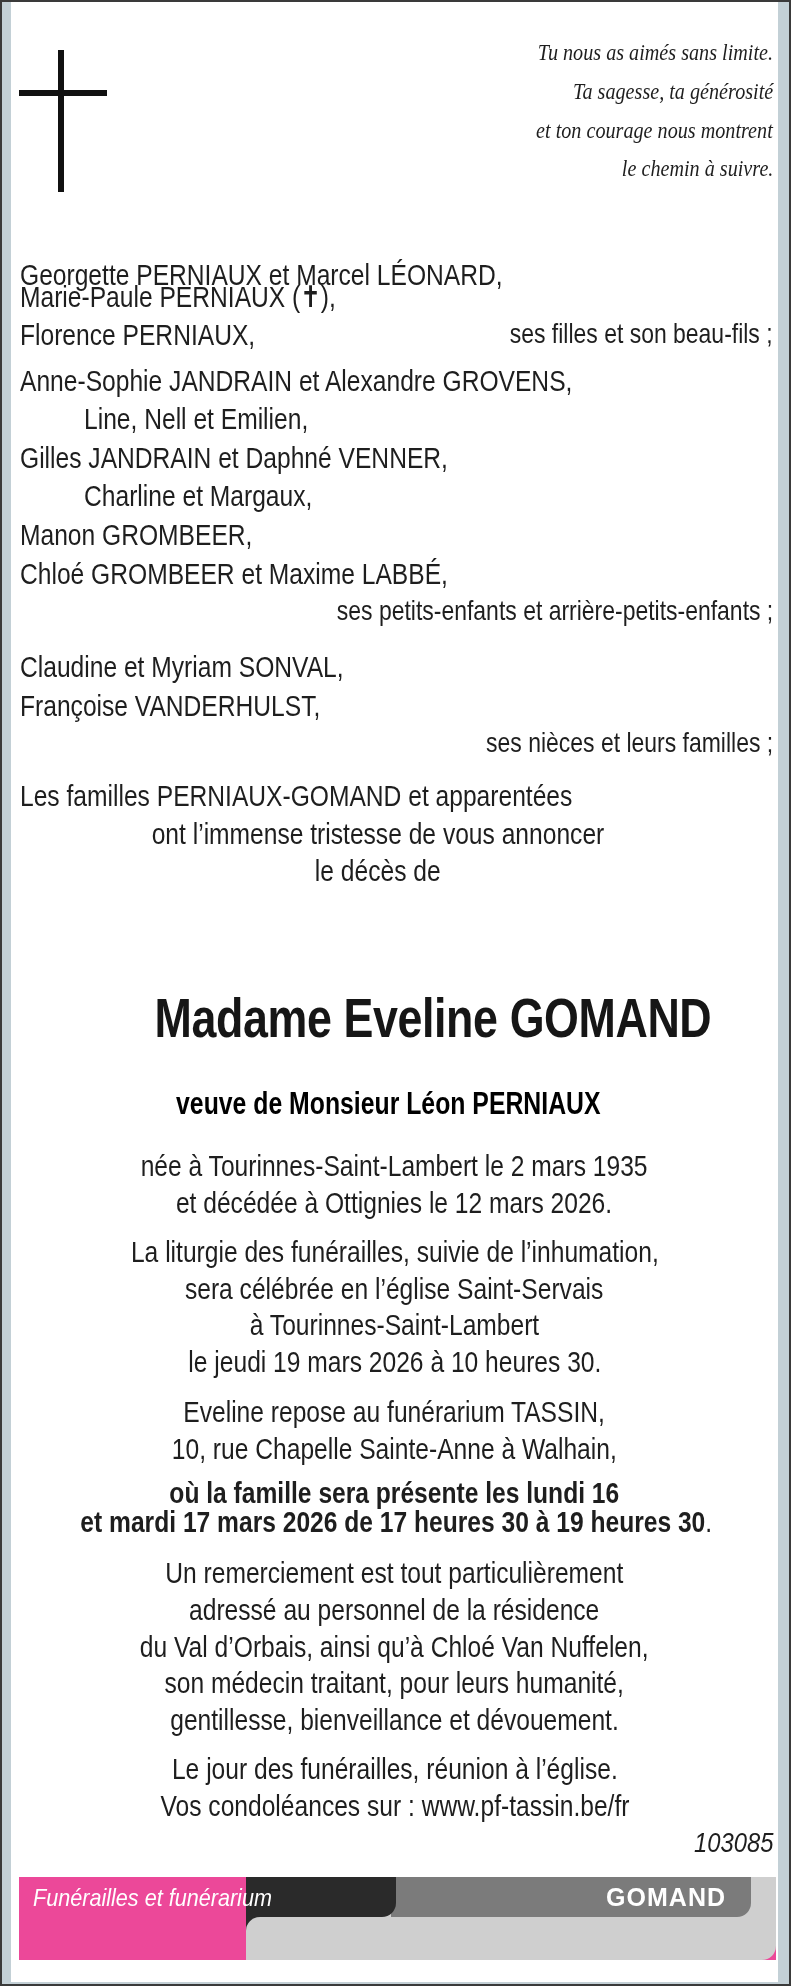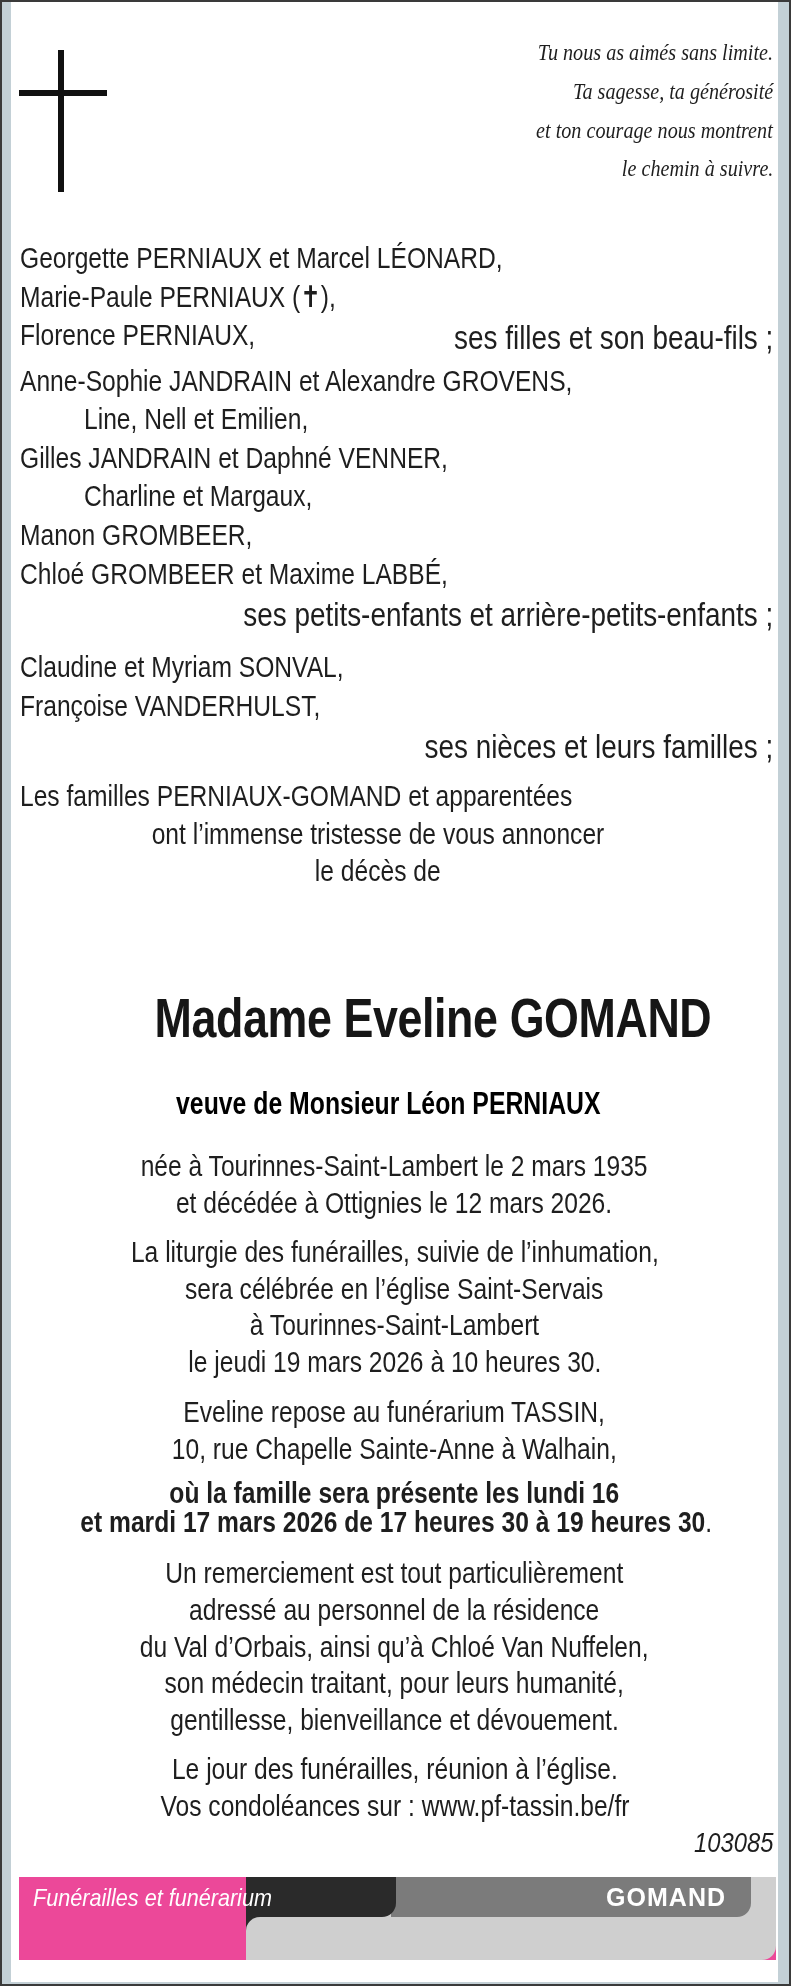--- a/index.html
+++ b/index.html
@@ -12,21 +12,21 @@
   .cross-v { position:absolute; left:58px; top:50px; width:6px; height:142px; background:#111; }
   .cross-h { position:absolute; left:19px; top:90px; width:88px; height:6px; background:#111; }
 
   .quote { position:absolute; right:18px; text-align:right; font-style:italic; font-size:24px;
            line-height:1; white-space:nowrap; color:#1e1e1e;font-family:Liberation Serif, serif; }
   .quote span { display:inline-block; transform:scaleX(0.84); transform-origin:right center; }
 
   .fam { position:absolute; left:20px; font-size:30px; line-height:1; white-space:nowrap; color:#1e1e1e; }
   .fam span.t { display:inline-block; transform:scaleX(0.82); transform-origin:left center; }
   .fam.indent { left:84px; }
-  .rel { position:absolute; right:18px; font-size:34px; line-height:1; white-space:nowrap; color:#1e1e1e; }
+  .rel { position:absolute; right:18px; font-size:28px; line-height:1; white-space:nowrap; color:#1e1e1e; }
   .rel span { display:inline-block; transform:scaleX(0.82); transform-origin:right center; }
 
   .center { position:absolute; left:11px; width:767px; text-align:center; white-space:nowrap;
             font-size:30px; line-height:1; color:#1e1e1e; }
   .center span { display:inline-block; transform:scaleX(0.82); transform-origin:center center; }
   .center.bold { font-weight:bold;margin-top:7px; }
 
   .title { position:absolute; left:11px; width:767px; text-align:center; font-weight:bold;
            font-size:56px; line-height:1; white-space:nowrap; color:#161616;padding-left:38px; }
   .title span { display:inline-block; transform:scaleX(0.8); transform-origin:center center; letter-spacing:-0.5px; }
@@ -71,21 +71,21 @@
 <div>
   <div class="cross-v"></div>
   <div class="cross-h"></div>
 </div>
 
 <div class="quote" style="top:40px"><span>Tu nous as aimés sans limite.</span></div>
 <div class="quote" style="top:79px"><span>Ta sagesse, ta générosité</span></div>
 <div class="quote" style="top:118px"><span>et ton courage nous montrent</span></div>
 <div class="quote" style="top:156px"><span>le chemin à suivre.</span></div>
 
-<div class="fam" style="top:243px"><span class="t">Georgette PERNIAUX et Marcel LÉONARD,</span></div>
+<div class="fam" style="top:260px"><span class="t">Georgette PERNIAUX et Marcel LÉONARD,</span></div>
 <div class="fam" style="top:282px"><span class="t">Marie-Paule PERNIAUX (✝),</span></div>
 <div class="fam" style="top:320px"><span class="t">Florence PERNIAUX,</span></div>
 <div class="rel" style="top:320px"><span>ses filles et son beau-fils ;</span></div>
 
 <div class="fam" style="top:366px"><span class="t">Anne-Sophie JANDRAIN et Alexandre GROVENS,</span></div>
 <div class="fam indent" style="top:404px"><span class="t">Line, Nell et Emilien,</span></div>
 <div class="fam" style="top:443px"><span class="t">Gilles JANDRAIN et Daphné VENNER,</span></div>
 <div class="fam indent" style="top:481px"><span class="t">Charline et Margaux,</span></div>
 <div class="fam" style="top:520px"><span class="t">Manon GROMBEER,</span></div>
 <div class="fam" style="top:559px"><span class="t">Chloé GROMBEER et Maxime LABBÉ,</span></div>

